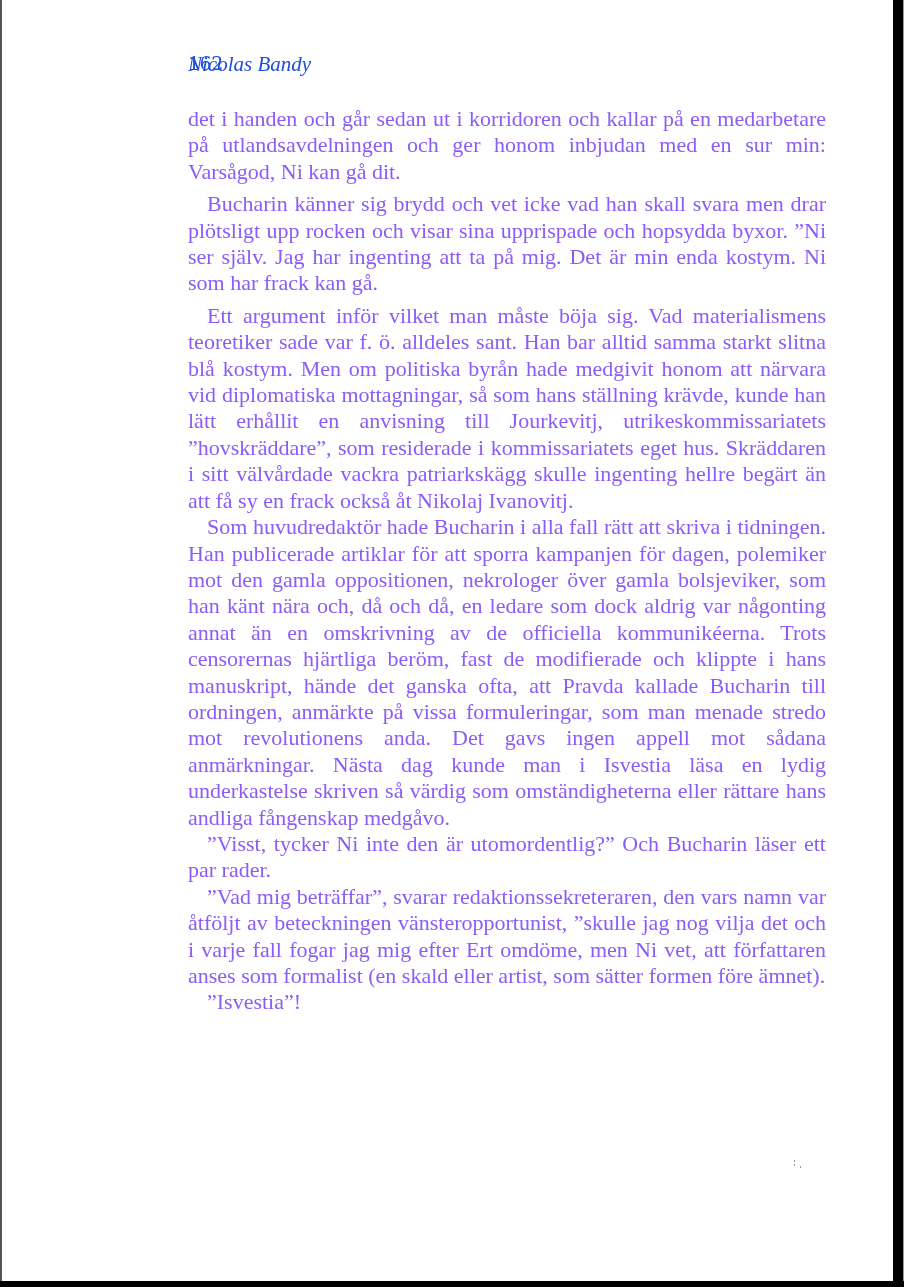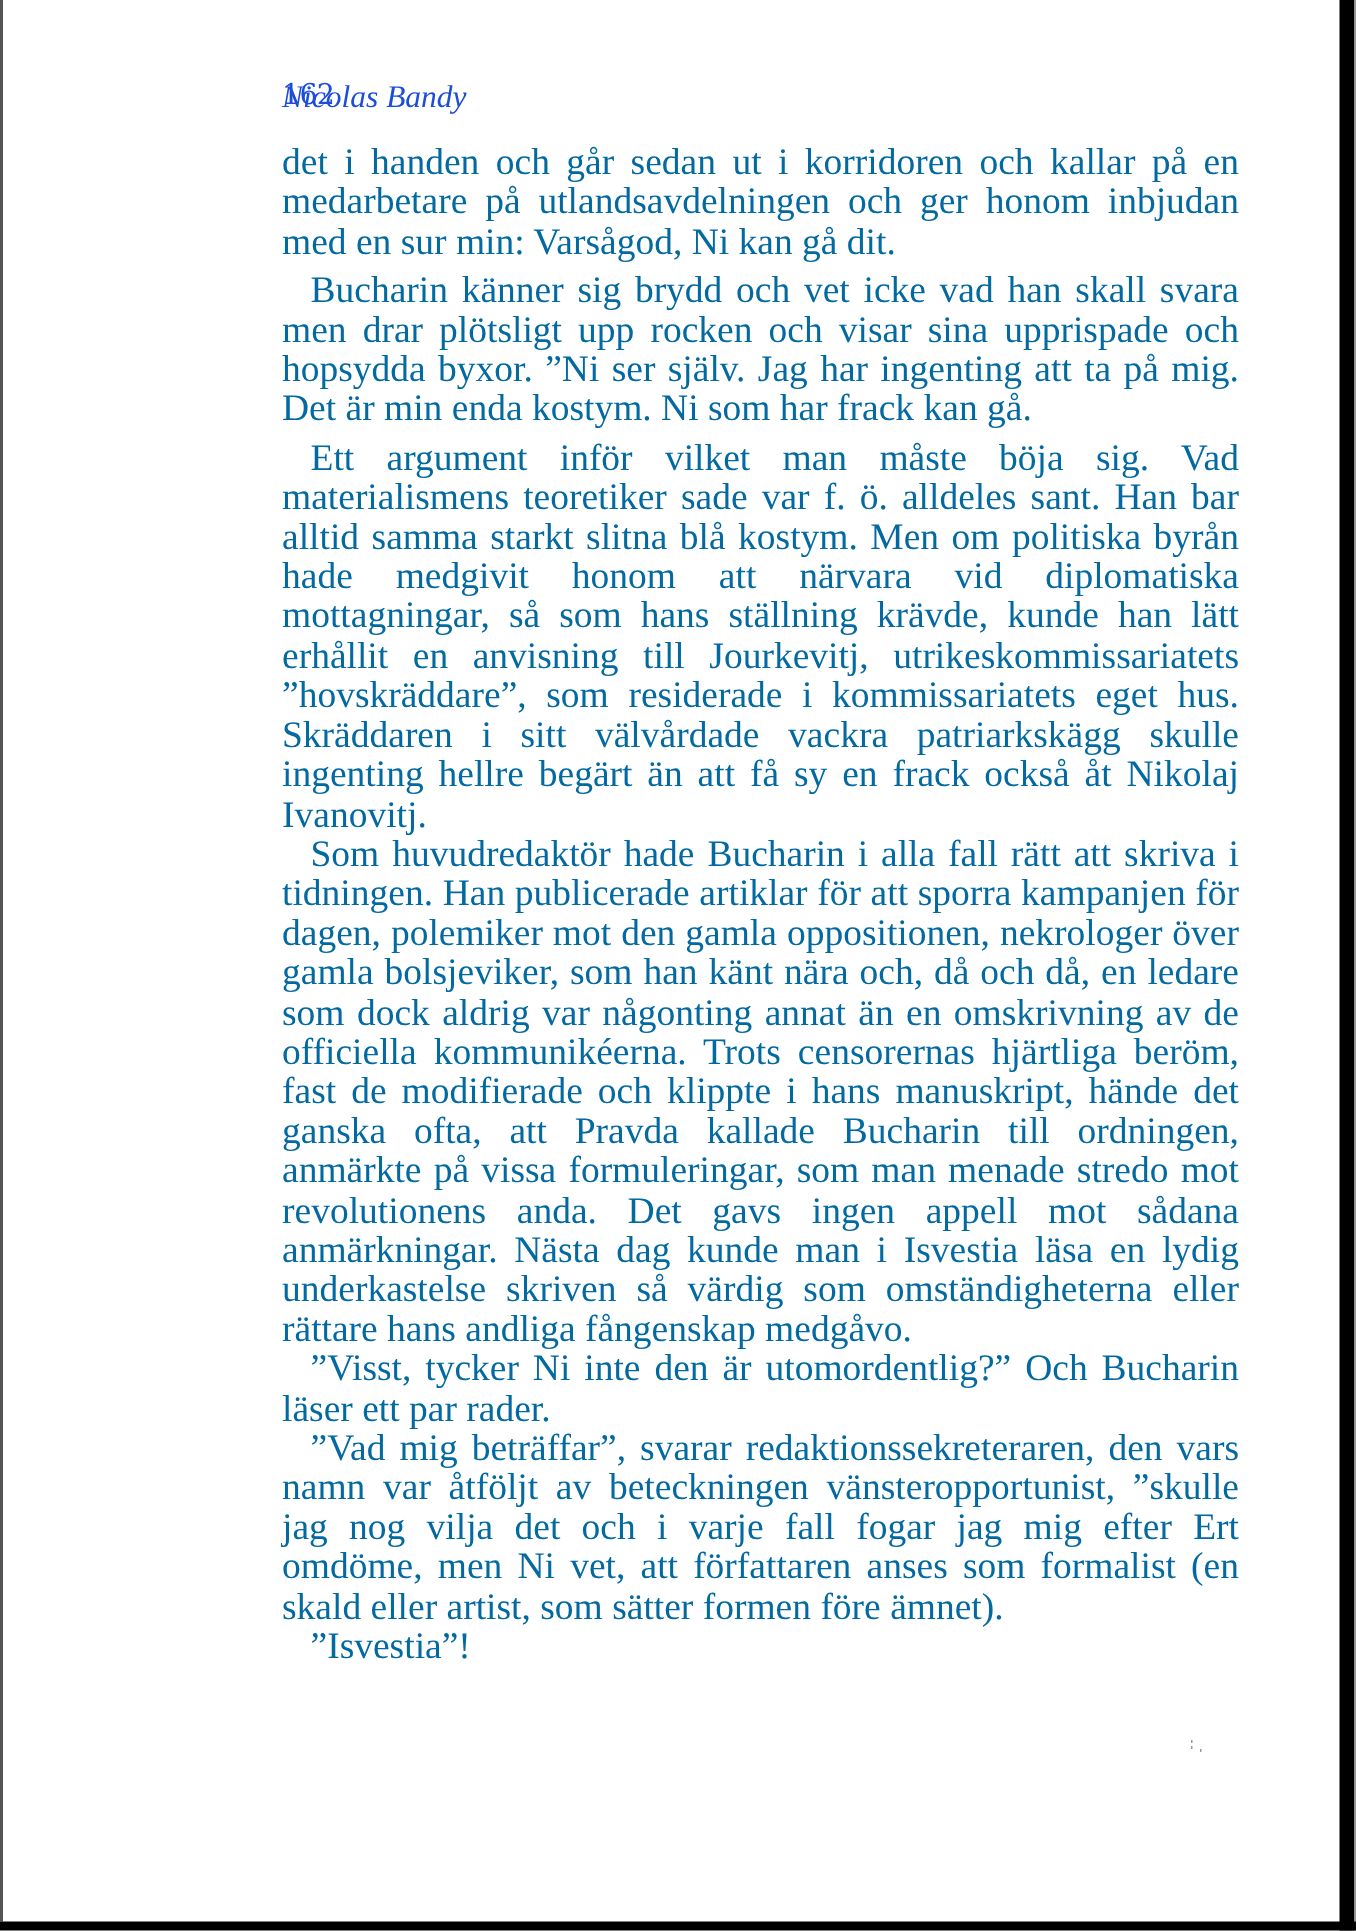--- a/index.html
+++ b/index.html
@@ -70,26 +70,26 @@
     left: 0;
     right: 0;
     top: 0;
     text-align: left;
     font-style: italic;
     font-size: 21px;
   }
   .body-text {
     position: absolute;
     left: 186px;
-    top: 96px;
+    top: 106px;
     width: 638px;
     font-family: "Liberation Serif", serif;
-    font-size: 25px;
+    font-size: 22px;
     line-height: 26.4px;
-    color: #0369a1;
+    color: #8b5cf6;
     text-align: justify;
     hyphens: none;
   }
   .body-text p {
     margin: 0;
     text-indent: 19px;
   }
   .body-text p.cont {
     text-indent: 0;
   }

